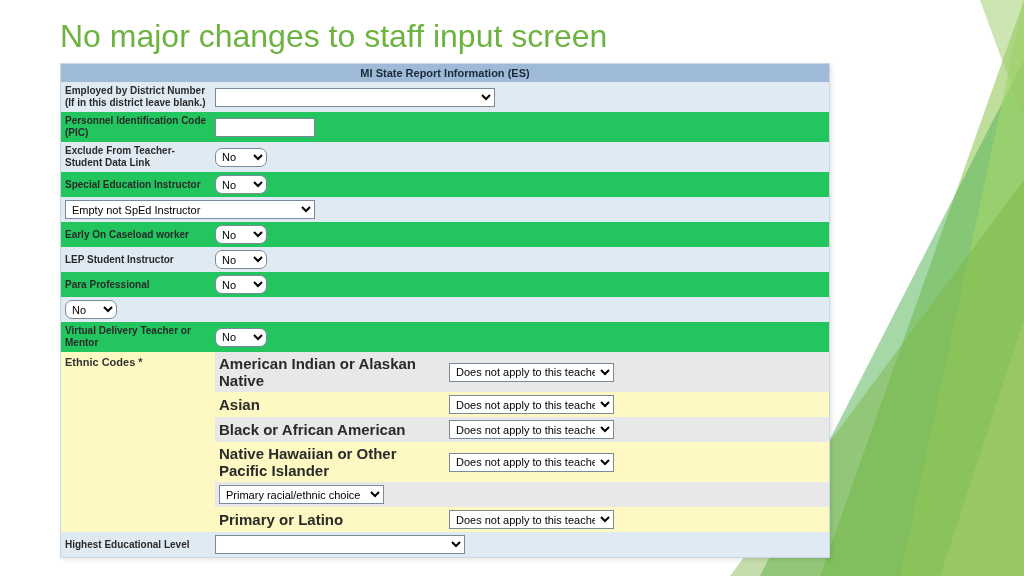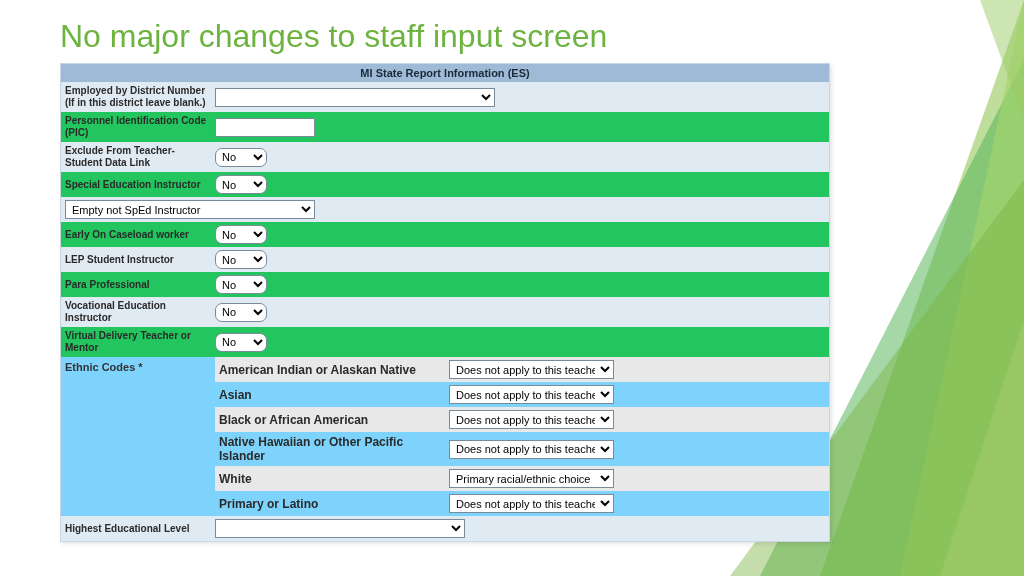--- a/index.html
+++ b/index.html
@@ -65,39 +65,39 @@
     height: 19px;
   }
   select.wide { width: 280px; }
   select.med  { width: 250px; }
   select.small{ width: 52px; border-radius: 7px; }
   select.ethnic { width: 165px; }
   input.text-input { width: 100px; }
   .ethnic-block {
     display: flex;
     padding: 0;
-    background: #7dd3fc;
+    background: #fef9c3;
   }
   .ethnic-lbl-col {
     width: 154px;
     font-size: 11px;
     font-weight: bold;
     padding: 4px 4px 0 4px;
   }
   .ethnic-sub-col { flex: 1; }
   .ethnic-row {
     display: flex;
     align-items: center;
     padding: 3px 4px;
     min-height: 22px;
   }
   .ethnic-row.shade { background: #e8e8e8; }
   .ethnic-name {
     width: 230px;
-    font-size: 12px;
+    font-size: 15px;
     font-weight: bold;
     color: #2a2a2a;
   }
 </style>
 </head>
 <body>
 
 <svg class="bg-decor" viewBox="0 0 1024 576" preserveAspectRatio="none">
   <polygon points="1024,0 820,576 1024,576" fill="#8bc34a" opacity="0.55"></polygon>
   <polygon points="1024,60 760,576 940,576 1024,320" fill="#4caf50" opacity="0.5"></polygon>
@@ -136,21 +136,20 @@
       </div>
       <div class="row even">
         <div class="lbl">LEP Student Instructor</div>
         <div class="ctl"><select class="small"><option>No</option></select></div>
       </div>
       <div class="row odd">
         <div class="lbl">Para Professional</div>
         <div class="ctl"><select class="small"><option>No</option></select></div>
       </div>
       <div class="row even">
-        <div class="lbl">Vocational Education Instructor</div>
         <div class="ctl"><select class="small"><option>No</option></select></div>
       </div>
       <div class="row odd">
         <div class="lbl">Virtual Delivery Teacher or Mentor</div>
         <div class="ctl"><select class="small"><option>No</option></select></div>
       </div>
     </div>
 
   <div class="ethnic-block">
     <div class="ethnic-lbl-col">Ethnic Codes *</div>
@@ -165,21 +164,20 @@
         </div>
         <div class="ethnic-row shade">
           <div class="ethnic-name">Black or African American</div>
           <select class="ethnic"><option>Does not apply to this teacher</option></select>
         </div>
         <div class="ethnic-row">
           <div class="ethnic-name">Native Hawaiian or Other Pacific Islander</div>
           <select class="ethnic"><option>Does not apply to this teacher</option></select>
         </div>
         <div class="ethnic-row shade">
-          <div class="ethnic-name">White</div>
           <select class="ethnic"><option>Primary racial/ethnic choice</option></select>
         </div>
         <div class="ethnic-row">
           <div class="ethnic-name">Primary or Latino</div>
           <select class="ethnic"><option>Does not apply to this teacher</option></select>
         </div>
       </div>
   </div>
 
   <div class="row even">

